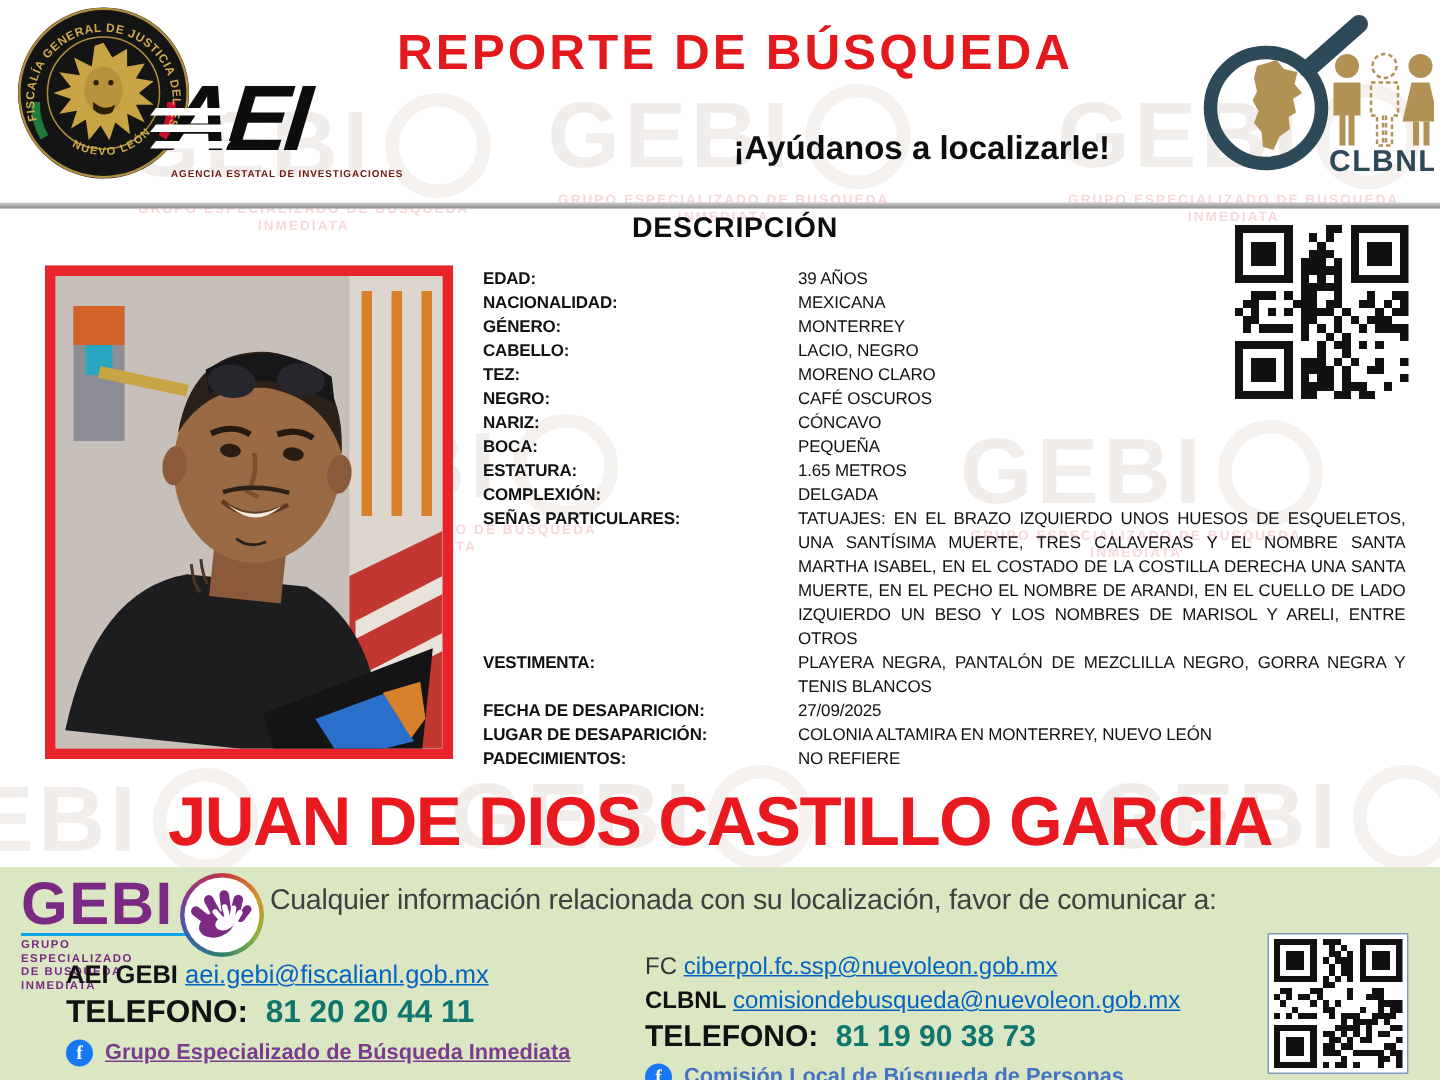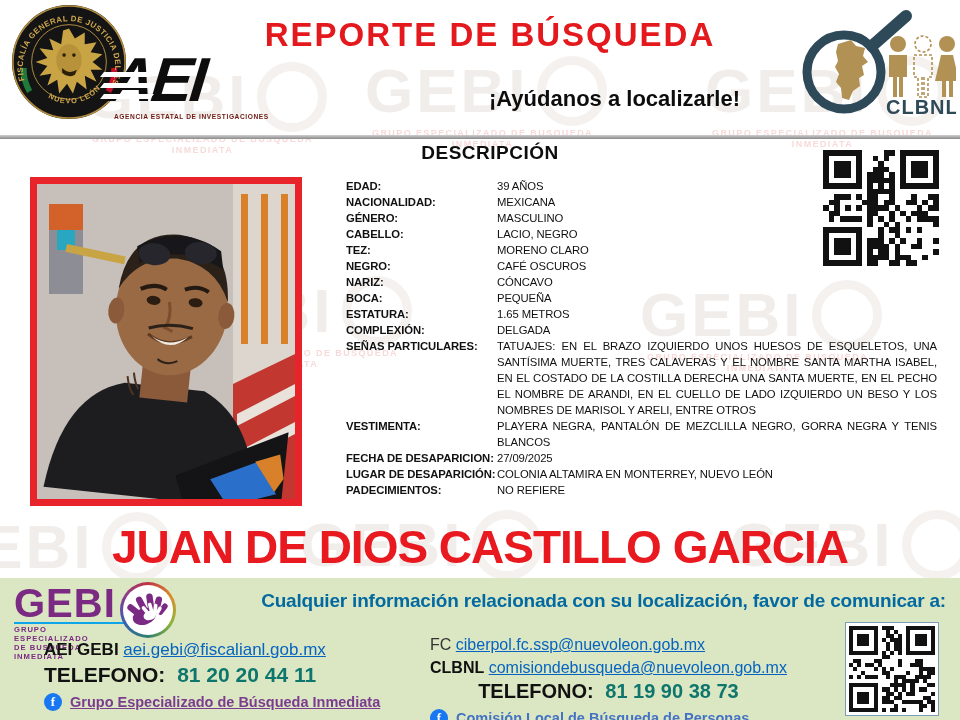--- a/index.html
+++ b/index.html
@@ -28,48 +28,48 @@
   #header-divider{left:0;top:135px;width:960px;height:4px;z-index:1;
                   background:linear-gradient(#cfcfcf,#8a8a8a);}
   
   #desc-heading{left:240px;top:142px;width:500px;text-align:center;
                 font-size:19px;font-weight:700;color:#0d0d0d;letter-spacing:.5px;}
   #photo{left:30px;top:177px;width:258px;height:315px;border:7px solid #e8242a;background:#cac3bd;}
   #qr-top{left:823px;top:150px;width:116px;height:116px;background:#fff;}
   #qr-top svg,#qr-bottom svg{width:100%;height:100%;shape-rendering:crispEdges;}
   #desc-grid{left:322px;top:178px;width:618px;display:grid;grid-template-columns:175px 440px;
              font-size:11.3px;line-height:16px;color:#111;}
-  .f-label{font-weight:700;letter-spacing:-.1px;margin-left:24px;}
-  .f-value{text-align:justify;letter-spacing:-.1px;}
+  .f-label{font-weight:700;letter-spacing:-.1px;}
+  .f-value{text-align:justify;letter-spacing:-.1px;margin-left:35px;}
   
   #person-name{left:0;top:521px;width:960px;text-align:center;font-size:46px;line-height:52px;
                font-weight:800;color:#e8191f;letter-spacing:-1px;white-space:nowrap;}
   
   #footer{left:0;top:578px;width:960px;height:142px;background:#dbe7c2;z-index:2;}
   #gebi-logo{position:absolute;left:14px;top:6px;width:175px;}
   .gebi-acronym{font-size:40px;line-height:38px;font-weight:800;color:#7b2a83;letter-spacing:1px;}
   .gebi-cap{font-size:7.6px;font-weight:700;color:#7b2a83;letter-spacing:1px;
             border-top:2px solid #0ea5e9;width:110px;padding-top:1px;line-height:9px;}
   #gebi-hand{position:absolute;left:120px;top:4px;width:56px;height:56px;border-radius:50%;
              background:conic-gradient(#c03546,#d98f2b,#8fb43a,#2f7f6f,#3a5fae,#8a3a8f,#c03546);
              display:flex;align-items:center;justify-content:center;}
   #gebi-hand .inner{width:50px;height:50px;border-radius:50%;background:#fff;
                     display:flex;align-items:center;justify-content:center;}
-  #footer-headline{position:absolute;left:180px;top:12px;width:766px;text-align:right;
-                   font-size:19px;font-weight:700;color:#0369a1;letter-spacing:-.2px;}
+  #footer-headline{position:absolute;left:180px;top:12px;width:766px;text-align:left;
+                   font-size:19px;font-weight:400;color:#404040;letter-spacing:-.2px;}
   .contact-left{position:absolute;left:44px;top:62px;}
   .contact-right{position:absolute;left:430px;top:56px;}
   .c-row{margin-bottom:2px;}
   .lbl{font-weight:700;color:#111;}
   .link{color:#0563c1;text-decoration:underline;cursor:pointer;}
   .row-email-l{font-size:17px;}
   .row-phone-l{font-size:21px;margin-top:3px;}
   .row-fc,.row-clbnl{font-size:16px;line-height:21px;}
   .row-fc .lbl{font-weight:400;color:#333;}
-  .row-phone-r{font-size:20px;margin-top:2px;text-align:center;}
+  .row-phone-r{font-size:20px;margin-top:2px;}
   .phone-num{color:#0f766e;font-weight:700;margin-left:6px;}
   .fb-row{display:flex;align-items:center;gap:8px;margin-top:6px;cursor:pointer;}
   .fb-icon{width:18px;height:18px;border-radius:50%;background:#1877f2;color:#fff;
            font-weight:700;font-size:13px;display:flex;align-items:center;justify-content:center;
            font-family:"Liberation Serif",serif;}
   .fb-label-left{font-size:14.5px;font-weight:700;color:#7b3b8f;text-decoration:underline;}
   .fb-label-right{font-size:14.5px;font-weight:700;color:#4472c4;}
   #qr-bottom{position:absolute;left:845px;top:44px;width:86px;height:86px;background:#fff;
              border:1px solid #7d9cb8;padding:3px;}
 </style>
@@ -474,21 +474,21 @@
         <rect x="15" y="20" width="1" height="1"></rect>
         <rect x="16" y="20" width="1" height="1"></rect>
       </svg></div>
 
   <div id="desc-grid" class="layer">
     <div class="f-label">EDAD:</div>
     <div class="f-value">39 AÑOS</div>
     <div class="f-label">NACIONALIDAD:</div>
     <div class="f-value">MEXICANA</div>
     <div class="f-label">GÉNERO:</div>
-    <div class="f-value">MASCULINO</div>
+    <div class="f-value">MONTERREY</div>
     <div class="f-label">CABELLO:</div>
     <div class="f-value">LACIO, NEGRO</div>
     <div class="f-label">TEZ:</div>
     <div class="f-value">MORENO CLARO</div>
     <div class="f-label">NEGRO:</div>
     <div class="f-value">CAFÉ OSCUROS</div>
     <div class="f-label">NARIZ:</div>
     <div class="f-value">CÓNCAVO</div>
     <div class="f-label">BOCA:</div>
     <div class="f-value">PEQUEÑA</div>

